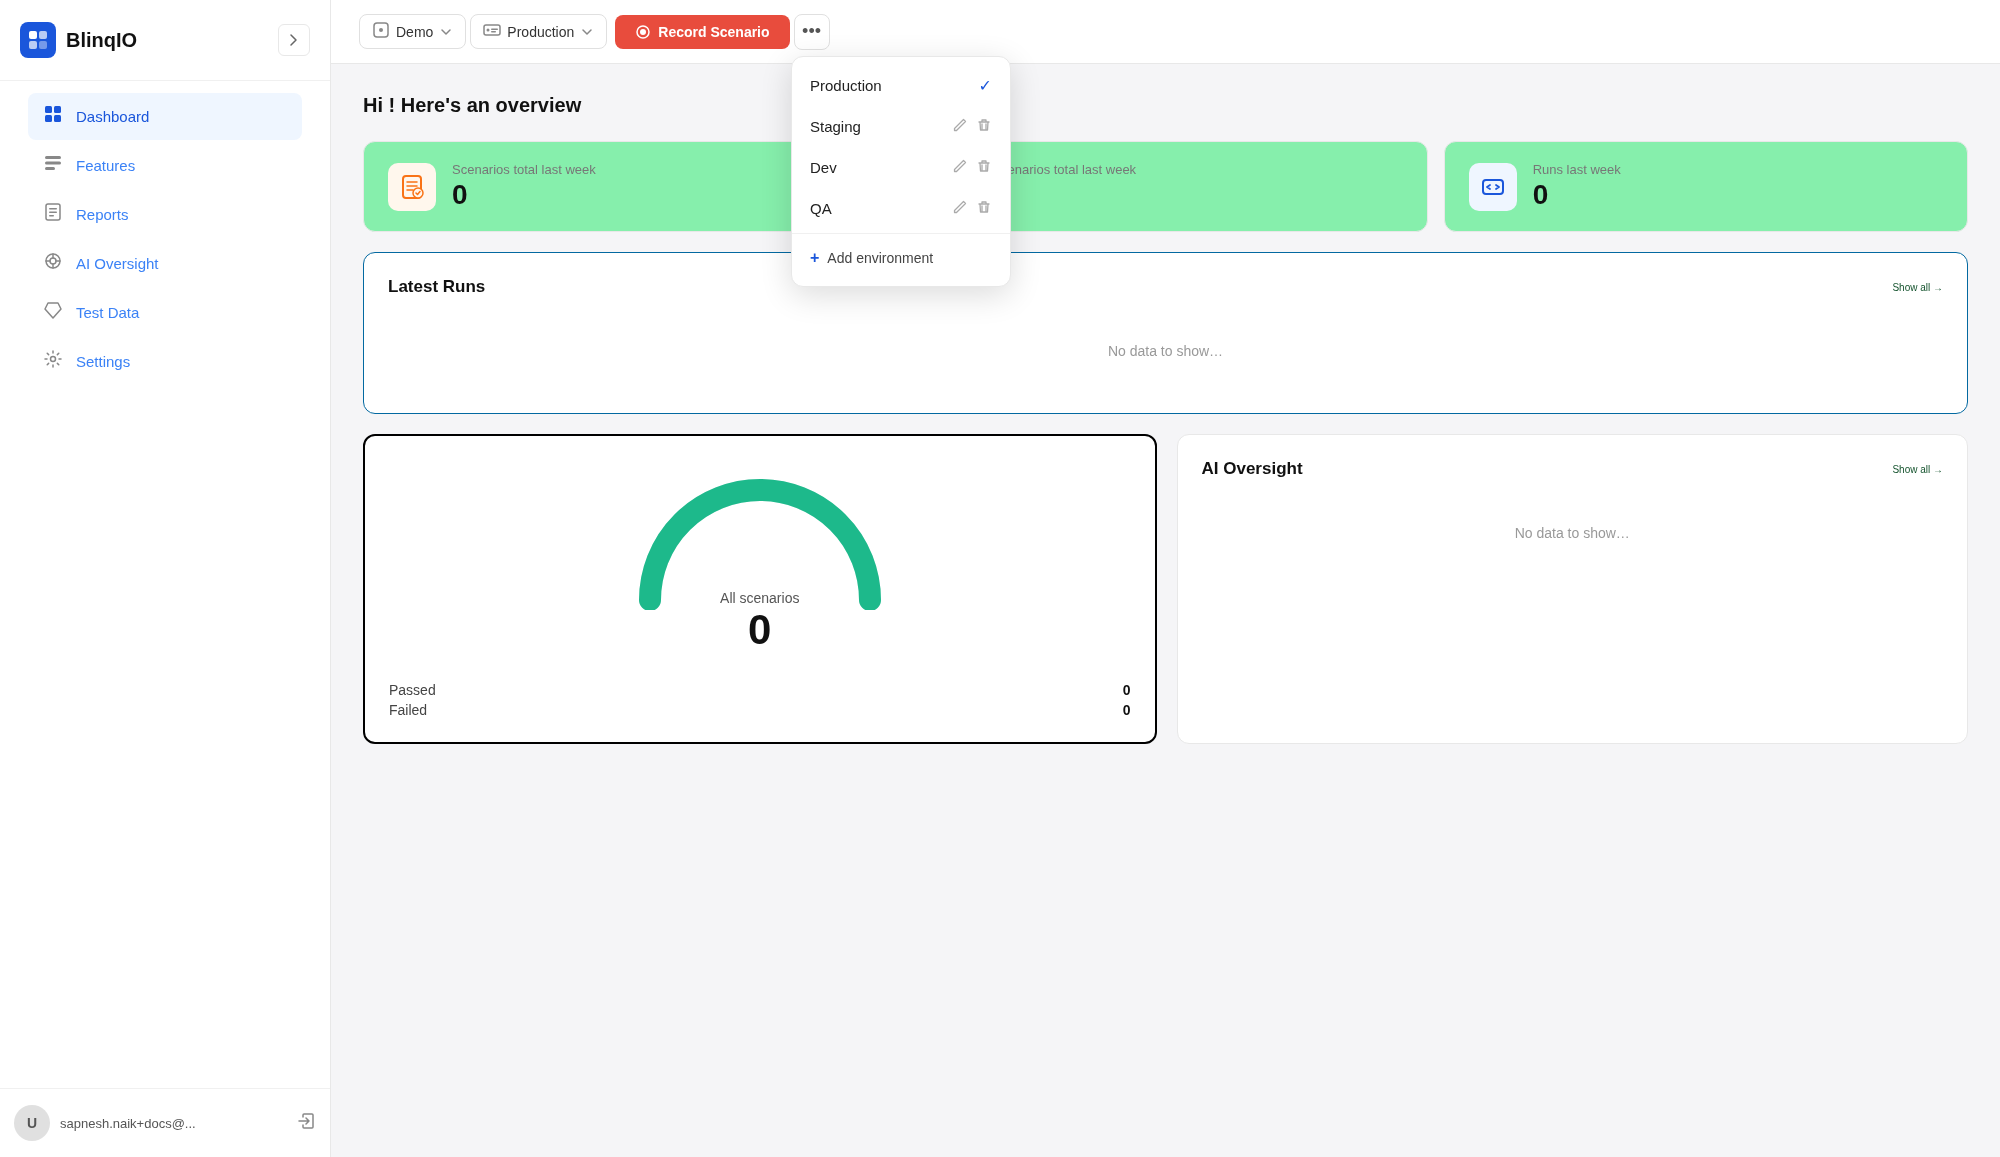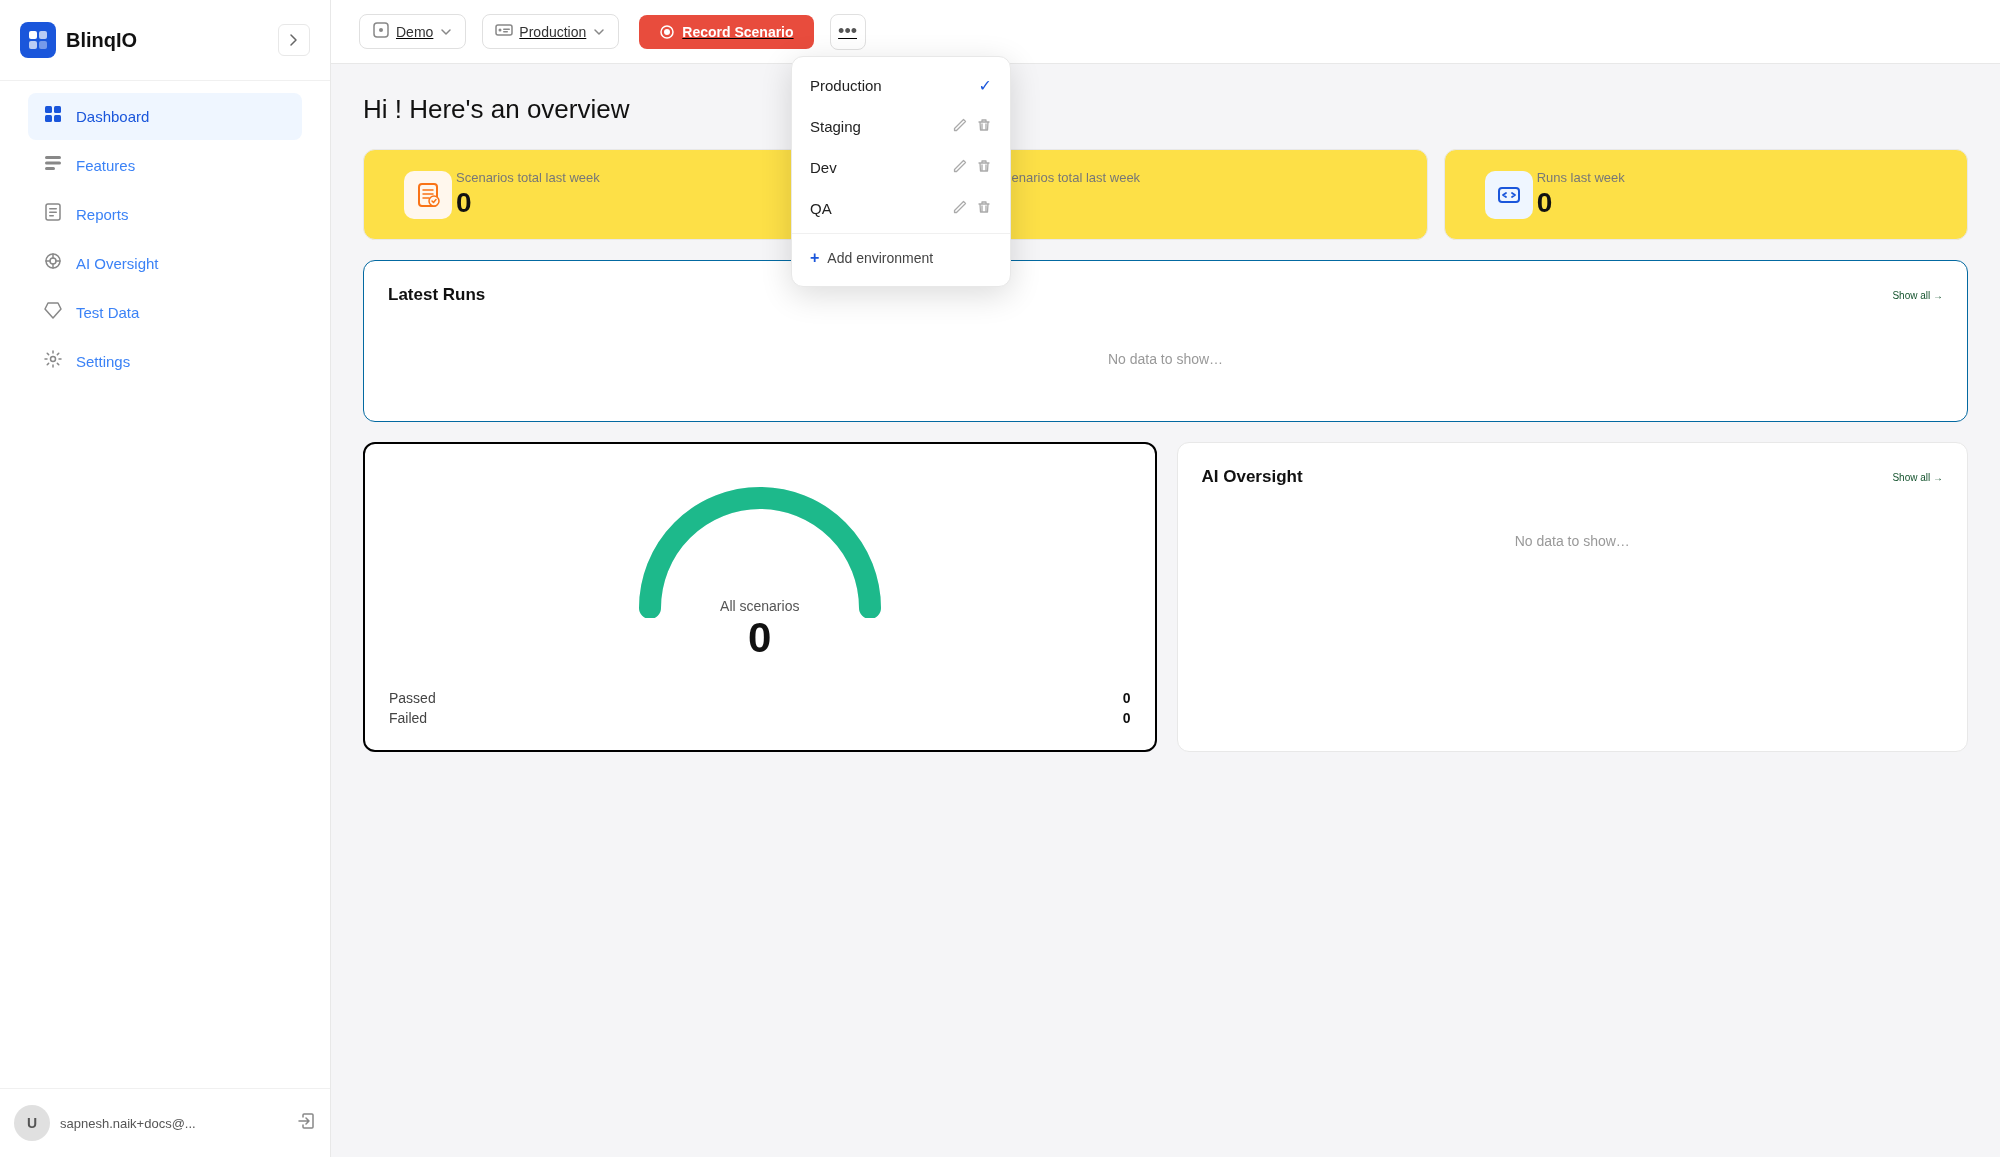--- a/index.html
+++ b/index.html
@@ -47,46 +47,46 @@
     }
     .user-email { font-size: 13px; color: #555; flex: 1; overflow: hidden; text-overflow: ellipsis; white-space: nowrap; }
     .logout-icon { font-size: 18px; color: #888; cursor: pointer; }
 
     
     .main { flex: 1; display: flex; flex-direction: column; overflow: hidden; position: relative; }
 
     
     .topbar {
       background: #fff; border-bottom: 1px solid #e8e8e8;
-      display: flex; align-items: center; gap: 16px; padding: 0 28px; height: 64px; text-decoration: underline;
+      display: flex; align-items: center; gap: 4px; padding: 0 28px; height: 64px;
     }
     .env-selector, .workspace-selector {
       display: flex; align-items: center; gap: 6px; padding: 6px 12px;
       border-radius: 8px; border: 1px solid #e0e0e0; cursor: pointer; font-size: 14px; color: #333; font-weight: 500;
       background: #fff;
     }
     .record-btn {
       background: #e84c3d; color: #fff; border: none; border-radius: 8px;
       padding: 9px 20px; font-size: 14px; font-weight: 600; cursor: pointer;
       display: flex; align-items: center; gap: 7px; margin-left: 4px;
     }
     .more-btn {
       width: 36px; height: 36px; border-radius: 8px; border: 1px solid #e0e0e0;
       display: flex; align-items: center; justify-content: center; cursor: pointer; color: #555; font-size: 18px;
     }
 
     
     .content { flex: 1; overflow-y: auto; padding: 30px 32px; background: #f5f5f7; }
-    .page-title { font-size: 26px; font-weight: 400; color: #111; margin-bottom: 24px; }
+    .page-title { font-size: 20px; font-weight: 700; color: #111; margin-bottom: 24px; }
 
     
     .stats-row { display: flex; gap: 16px; margin-bottom: 20px; }
     .stat-card {
-      background: #fde047; border-radius: 12px; padding: 20px 40px;
-      display: flex; align-items: center; gap: 4px; flex: 1; min-width: 180px;
+      background: #86efac; border-radius: 12px; padding: 20px 24px;
+      display: flex; align-items: center; gap: 16px; flex: 1; min-width: 180px;
       border: 1px solid #e8e8e8;
     }
     .stat-icon-wrap {
       width: 48px; height: 48px; border-radius: 10px;
       display: flex; align-items: center; justify-content: center; font-size: 22px;
     }
     .stat-icon-wrap.orange { background: #fff7ed; }
     .stat-icon-wrap.teal { background: #e0fdf4; }
     .stat-icon-wrap.blue { background: #eff6ff; }
     .stat-info { display: flex; flex-direction: column; gap: 2px; }

